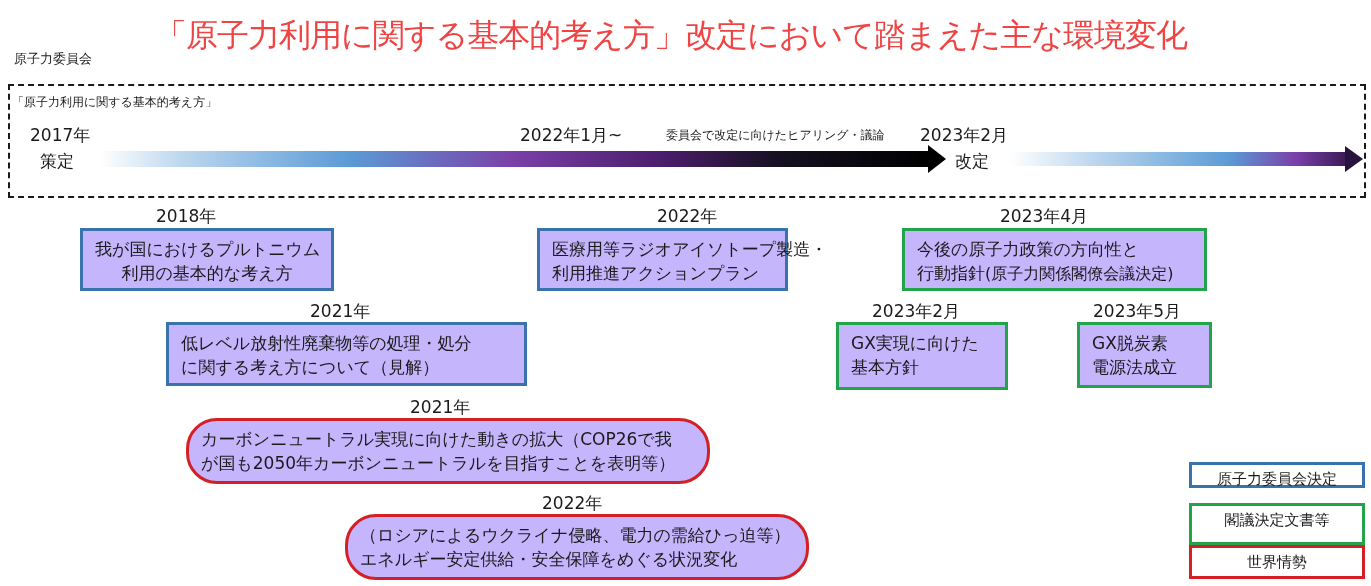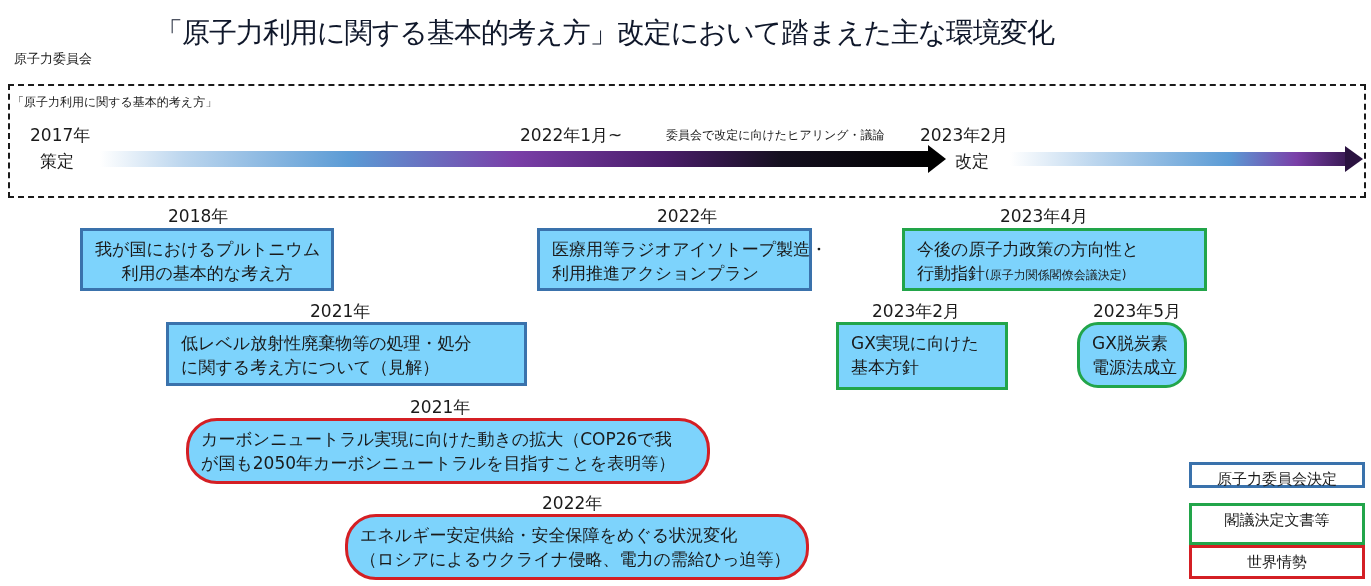--- a/index.html
+++ b/index.html
@@ -1,39 +1,39 @@
 <!DOCTYPE html>
 <html><head>
   <meta charset="utf-8">
   <style>
     * { box-sizing: border-box; margin: 0; padding: 0; }
     html, body { width: 1371px; height: 586px; background: #ffffff; overflow: hidden; }
     body { position: relative; font-family: "DejaVu Sans", "Liberation Sans", sans-serif; color: #1a1a1a; }
     .abs { position: absolute; }
-    .title { left: 155px; top: 14px; font-size: 28px; font-weight: normal; letter-spacing: -1px; white-space: nowrap; color: #0f172a; }
+    .title { left: 155px; top: 14px; font-size: 32px; font-weight: normal; letter-spacing: -1px; white-space: nowrap; color: #ef4444; }
     .org { left: 14px; top: 50px; font-size: 13px; font-weight: normal; white-space: nowrap; }
     .frame { left: 8px; top: 84px; width: 1358px; height: 114px; border: 2px dashed #1a1a1a; }
     .frame-label { left: 12px; top: 94px; font-size: 12px; white-space: nowrap; }
     .tl-text { font-size: 17px; white-space: nowrap; }
     .small-note { font-size: 12px; white-space: nowrap; }
     .bar1 { left: 100px; top: 151px; width: 830px; height: 16px;
       background: linear-gradient(to right, #ffffff 0%, #bcd6ee 10%, #5b9bd5 30%, #7a3fa8 50%, #4a1d6a 68%, #151020 82%, #000000 100%); }
     .head1 { left: 928px; top: 145px; width: 0; height: 0;
       border-top: 14px solid transparent; border-bottom: 14px solid transparent; border-left: 18px solid #000; }
     .bar2 { left: 1010px; top: 152px; width: 337px; height: 14px;
       background: linear-gradient(to right, #ffffff 0%, #bcd6ee 25%, #5b9bd5 65%, #7a3fa8 85%, #3a1a55 100%); }
     .head2 { left: 1345px; top: 146px; width: 0; height: 0;
       border-top: 13px solid transparent; border-bottom: 13px solid transparent; border-left: 18px solid #2a1240; }
-    .box { position: absolute; border: 3px solid; background: #7dd3fc; font-size: 17px; line-height: 24px; padding: 6px 12px; white-space: nowrap; }
+    .box { position: absolute; border: 3px solid; background: #c4b5fd; font-size: 17px; line-height: 24px; padding: 6px 12px; white-space: nowrap; }
     .box .l2 { display: block; }
     .blue { border-color: #3a72ac; }
     .green { border-color: #22a54a; }
     .red { border-color: #d41f24; border-radius: 31px; }
     .yr { position: absolute; font-size: 17px; white-space: nowrap; text-align: center; }
-    .small { font-size: 12px; text-align: right; }
+    .small { font-size: 16px; text-align: right; }
     .legend { position: absolute; border: 3px solid; font-size: 15px; text-align: center; line-height: 28px; background: #fff; white-space: nowrap; }
   </style>
 </head>
 <body>
 
 <div class="abs title">「原子力利用に関する基本的考え方」改定において踏まえた主な環境変化</div>
 <div class="abs org">原子力委員会</div>
 
 <div class="abs frame"></div>
 <div class="abs frame-label">「原子力利用に関する基本的考え方」</div>
@@ -46,63 +46,63 @@
 
 <div class="abs tl-text" style="left:520px;top:124px;">2022年1月~</div>
 <div class="abs small-note" style="left:666px;top:127px;">委員会で改定に向けたヒアリング・議論</div>
 
 <div class="abs tl-text" style="left:920px;top:124px;">2023年2月</div>
 <div class="abs tl-text" style="left:955px;top:150px;">改定</div>
 
 <div class="abs bar2"></div>
 <div class="abs head2"></div>
 
-<div class="yr" style="left:168px;top:205px;">2018年</div>
+<div class="yr" style="left:156px;top:205px;">2018年</div>
 <div class="box blue" style="left:80px;top:228px;width:254px;height:63px;text-align:center;">
   <span class="l2">我が国におけるプルトニウム</span>
   <span class="l2">利用の基本的な考え方</span>
 </div>
 
 <div class="yr" style="left:310px;top:300px;">2021年</div>
 <div class="box blue" style="left:166px;top:322px;width:361px;height:64px;">
   <span class="l2">低レベル放射性廃棄物等の処理・処分</span>
   <span class="l2">に関する考え方について（見解）</span>
 </div>
 
 <div class="yr" style="left:410px;top:396px;">2021年</div>
 <div class="box red" style="left:186px;top:418px;width:524px;height:66px;">
   <span class="l2">カーボンニュートラル実現に向けた動きの拡大（COP26で我</span>
   <span class="l2">が国も2050年カーボンニュートラルを目指すことを表明等）</span>
 </div>
 
 <div class="yr" style="left:542px;top:492px;">2022年</div>
 <div class="box red" style="left:345px;top:514px;width:464px;height:66px;">
+  <span class="l2">（ロシアによるウクライナ侵略、電力の需給ひっ迫等）</span>
   <span class="l2">エネルギー安定供給・安全保障をめぐる状況変化</span>
-  <span class="l2">（ロシアによるウクライナ侵略、電力の需給ひっ迫等）</span>
 </div>
 
 <div class="yr" style="left:657px;top:205px;">2022年</div>
-<div class="box blue" style="left:537px;top:228px;width:275px;height:63px;">
+<div class="box blue" style="left:537px;top:228px;width:251px;height:63px;">
   <span class="l2">医療用等ラジオアイソトープ製造・</span>
   <span class="l2">利用推進アクションプラン</span>
 </div>
 
 <div class="yr" style="left:1000px;top:205px;">2023年4月</div>
 <div class="box green" style="left:902px;top:228px;width:305px;height:63px;">
   <span class="l2">今後の原子力政策の方向性と</span>
   <span class="l2"><span>行動指針</span><span class="small">(原子力関係閣僚会議決定)</span></span>
 </div>
 
 <div class="yr" style="left:872px;top:300px;">2023年2月</div>
 <div class="box green" style="left:836px;top:322px;width:172px;height:68px;">
   <span class="l2">GX実現に向けた</span>
   <span class="l2">基本方針</span>
 </div>
 
 <div class="yr" style="left:1093px;top:300px;">2023年5月</div>
-<div class="box green" style="left:1077px;top:322px;width:110px;height:66px;border-radius:21px;">
+<div class="box green" style="left:1077px;top:322px;width:135px;height:66px;">
   <span class="l2">GX脱炭素</span>
   <span class="l2">電源法成立</span>
 </div>
 
 <div class="legend" style="left:1189px;top:462px;width:176px;height:26px;border-color:#3a72ac;">原子力委員会決定</div>
 <div class="legend" style="left:1189px;top:503px;width:176px;height:42px;border-color:#22a54a;">閣議決定文書等</div>
 <div class="legend" style="left:1189px;top:545px;width:176px;height:34px;border-color:#d41f24;">世界情勢</div>
 
 </body></html>

